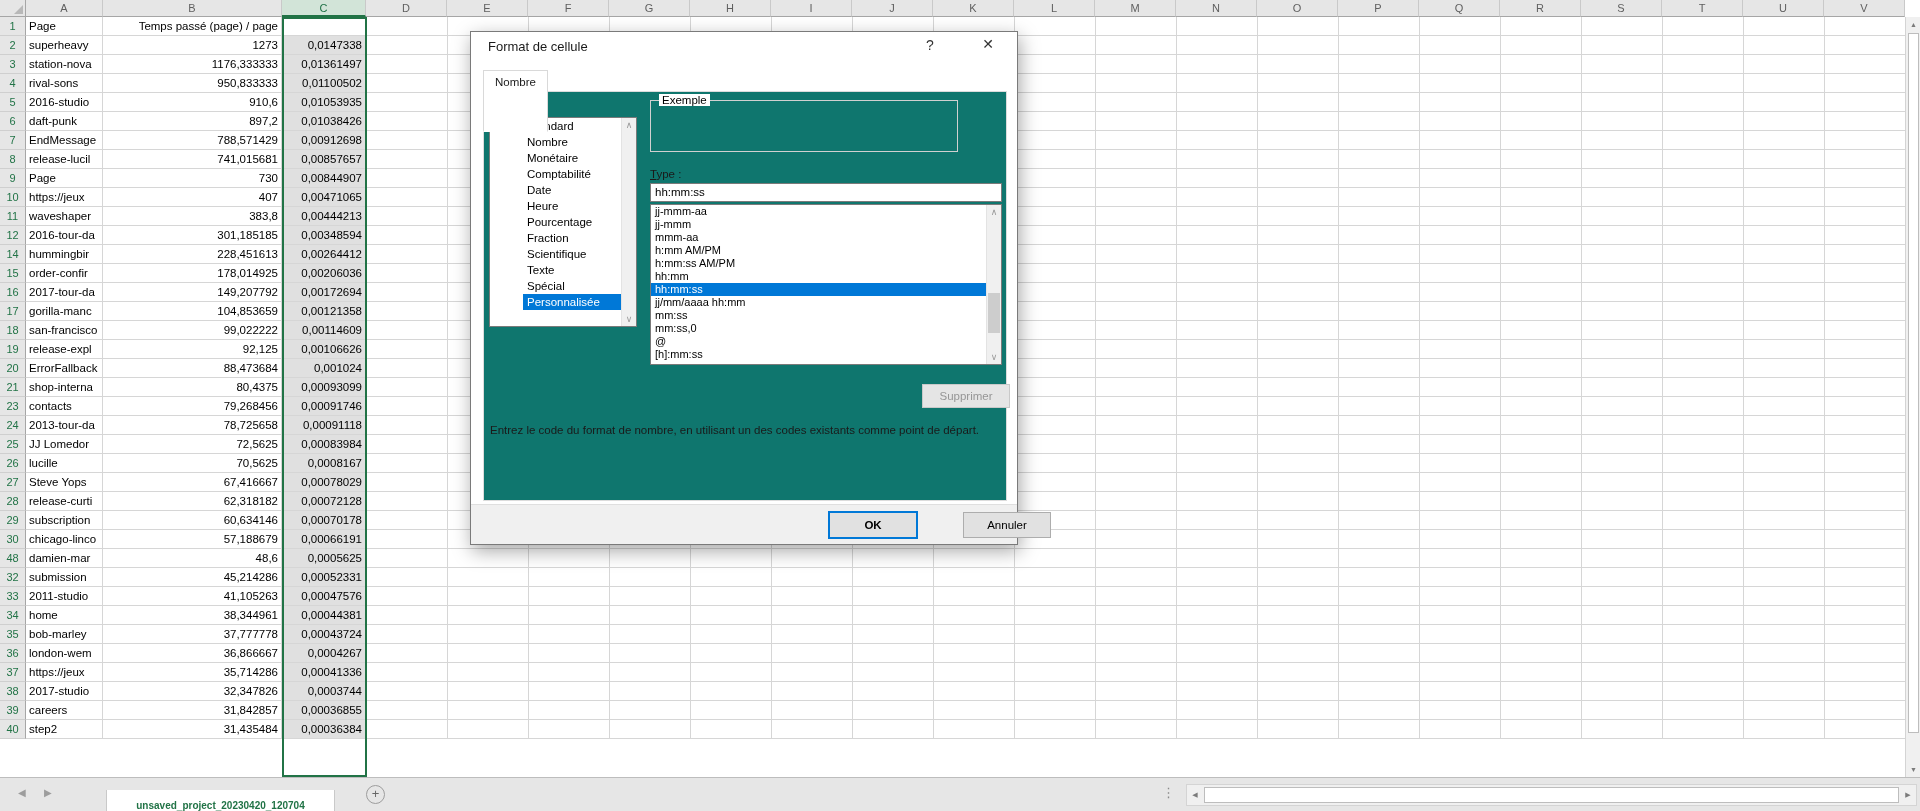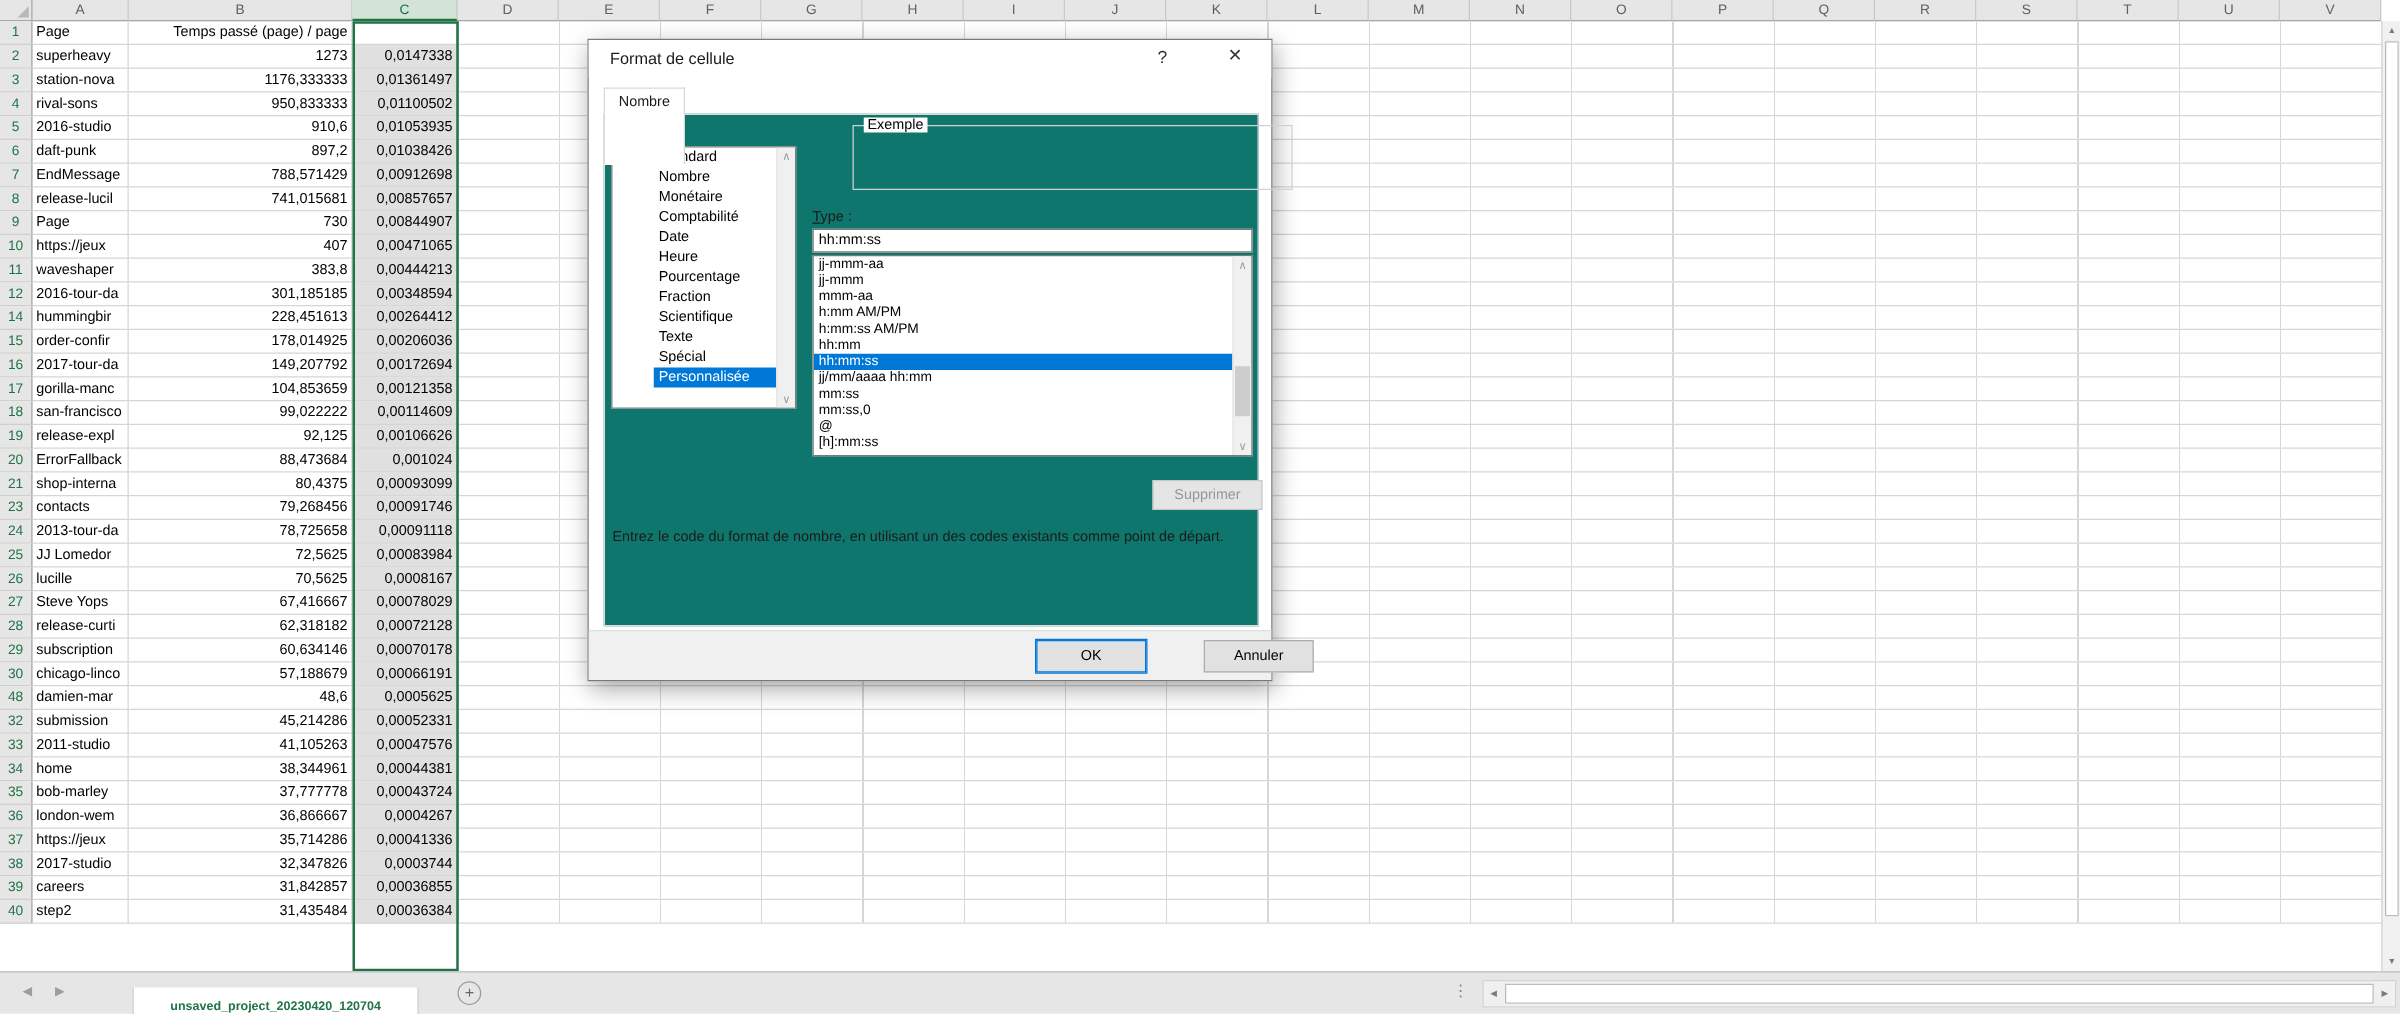--- a/index.html
+++ b/index.html
@@ -73,38 +73,38 @@
   .dlabel { position:absolute; font-size:11.5px; color:#1a1a1a; }
   .accesskey::first-letter { text-decoration:underline; }
   #cat-list { position:absolute; left:5px; top:25px; width:148px; height:210px;
     border:1px solid #7a7a7a; background:#fff; overflow:hidden;padding-left:33px; }
   .litem { font-size:11.5px; height:16px; line-height:16px; padding-left:4px; white-space:nowrap; }
   .litem.sel { background:#0078d7; color:#fff; }
   .lscroll { position:absolute; right:0; top:0; width:15px; height:100%;
     background:#f0f0f0; border-left:1px solid #e3e3e3; }
   .lsarrow { position:absolute; left:0; width:14px; height:14px; text-align:center;
     font-size:9px; color:#9a9a9a; line-height:14px; }
-  #example-box { position:absolute; left:166px; top:8px; width:352px; height:52px;
-    border:1px solid #d0d0d0;margin-left:32px; }
+  #example-box { position:absolute; left:166px; top:8px; width:308px; height:52px;
+    border:1px solid #d0d0d0; }
   #example-label { position:absolute; left:8px; top:-7px; background:#fff; padding:0 3px; font-size:11.5px; }
   #type-input { position:absolute; left:166px; top:91px; width:352px; height:19px;
     border:1px solid #7a7a7a; font-size:11.5px; padding:2px 4px; background:#fff; }
   #type-list { position:absolute; left:166px; top:112px; width:352px; height:161px;
     border:1px solid #7a7a7a; background:#fff; overflow:hidden; }
   #type-list .litem { height:13px; line-height:13px; font-size:11px; }
   #type-thumb { position:absolute; left:1px; top:88px; width:12px; height:40px; background:#cdcdcd; }
   #delete-btn { position:absolute; left:438px; top:292px; width:88px; height:24px;
     background:#e5e5e5; border:1px solid #c9c9c9; color:#969696; font-size:11.5px;
     text-align:center; line-height:22px; }
   #hint { position:absolute; left:6px; top:332px; width:505px; font-size:11.5px; color:#1a1a1a; }
   #dlg-footer { position:absolute; left:0; bottom:0; width:100%; height:40px;
     background:#f0f0f0; border-top:1px solid #dfdfdf; }
   .btn { position:absolute; top:7px; width:88px; height:26px; font-size:11.5px;
     text-align:center; line-height:24px; background:#e1e1e1; border:1px solid #adadad; }
-  #ok-btn { left:358px; border:1px solid #0078d7; outline:1px solid #0078d7; }
+  #ok-btn { left:358px; border:1px solid #0078d7; outline:1px solid #0078d7;font-weight:bold; }
   #cancel-btn { left:456px;margin-left:36px; }
 </style>
 </head>
 <body>
 
 <div id="col-headers">
   <div class="corner"></div>
 <div class="ch" style="width: 77px;">A</div>
     <div class="ch" style="width: 179px;">B</div>
     <div class="ch sel" style="width: 84px;">C</div>

